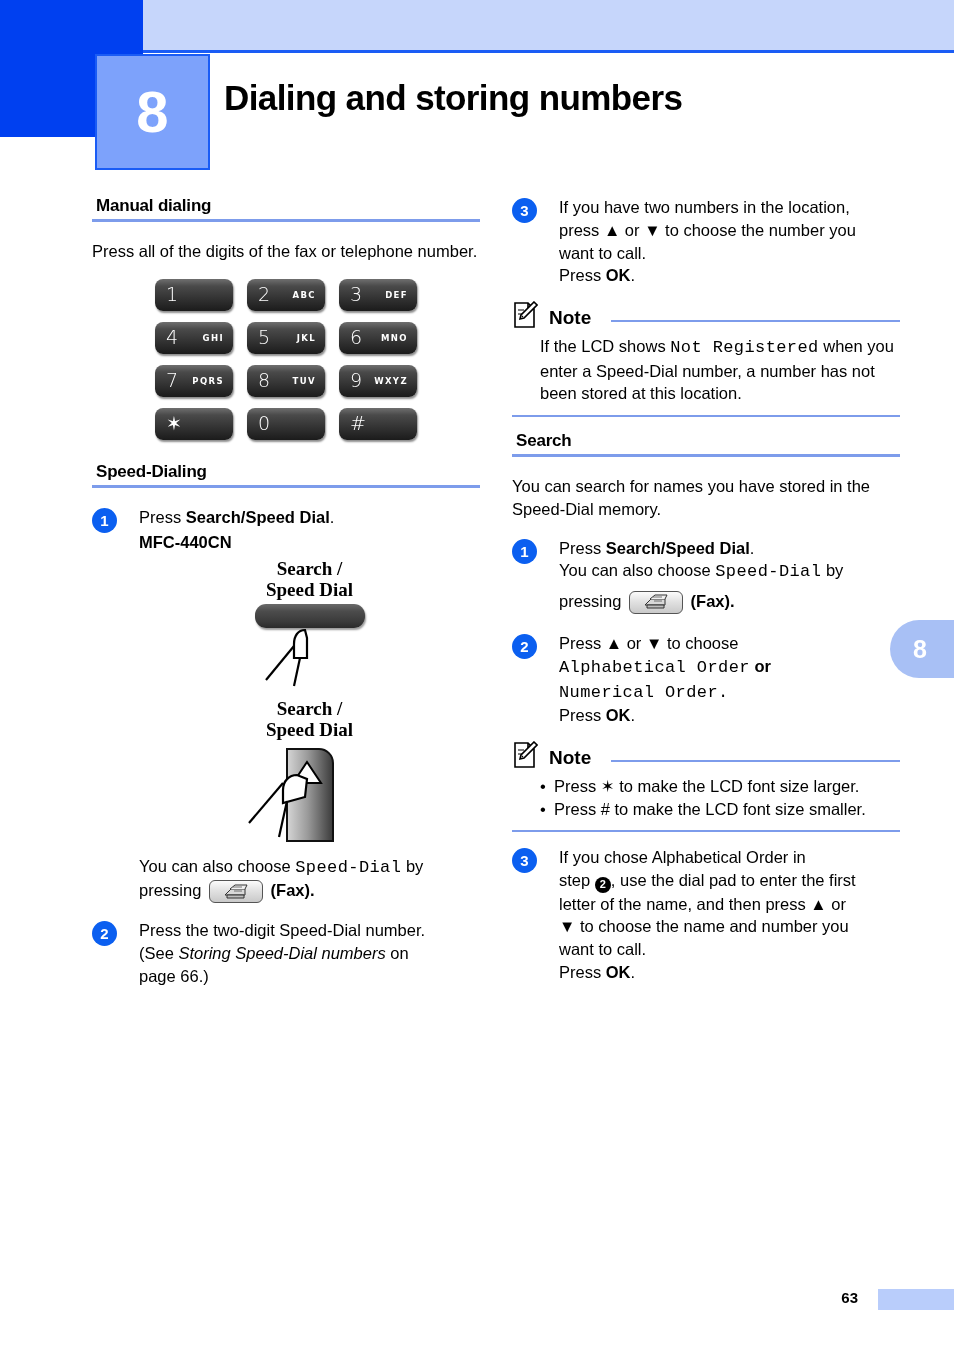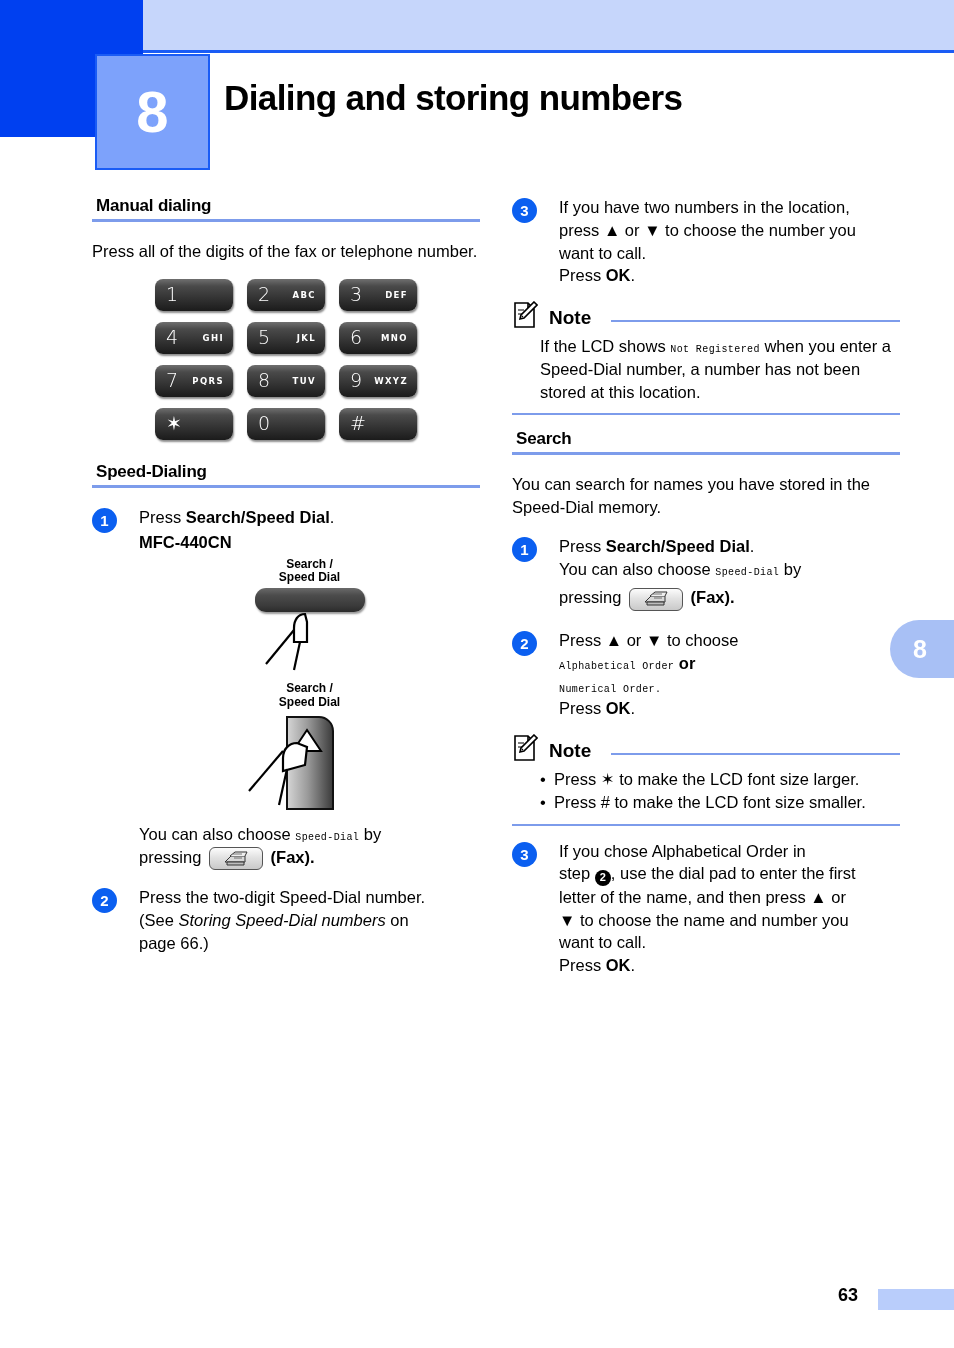--- a/index.html
+++ b/index.html
@@ -27,21 +27,21 @@
   
   .col{position:absolute;top:196px;width:388px;}
   .col-left{left:92px;}
   .col-right{left:512px;}
 
   h1.sect{font-size:29px;font-weight:bold;margin:0 0 24px 0;letter-spacing:-0.3px;}
   h2.sub{font-size:17px;font-weight:bold;margin:0 0 3px 4px;letter-spacing:-0.2px;}
   .rule-blue{height:3px;background:#7d9ceb;margin:0 0 18px 0;}
 
   p.body{font-size:16.5px;line-height:1.38;margin:0 0 16px 0;}
-  .mono{font-family:"Liberation Mono", monospace;font-size:10px;letter-spacing:0.4px;}
+  .mono{font-family:"Liberation Mono", monospace;font-size:17px;letter-spacing:0.4px;}
   b{font-weight:bold;}
   i{font-style:italic;}
 
   
   .step{position:relative;padding-left:47px;margin-bottom:14px;}
   .step-num{position:absolute;left:0;top:2px;width:25px;height:25px;border-radius:50%;
             background:#0b5ff0;color:#fff;font-size:15px;font-weight:bold;
             display:flex;align-items:center;justify-content:center;line-height:1;}
   .step-body{font-size:16.5px;line-height:1.38;}
   .inline-num{display:inline-flex;align-items:center;justify-content:center;
@@ -69,21 +69,21 @@
        display:flex;align-items:center;}
   .key .d{color:#fff;font-size:19px;font-weight:300;margin-left:11px;line-height:1;
           font-family:"DejaVu Sans", sans-serif;}
   .key .l{color:#fff;font-size:8.5px;font-weight:bold;letter-spacing:1.4px;
           margin-left:auto;margin-right:9px;line-height:1;
           font-family:"DejaVu Sans", sans-serif;}
 
   
   .devlabel{font-size:16.5px;font-weight:bold;margin:4px 0 6px 0;}
   .btn-fig{position:relative;text-align:center;margin-bottom:10px;}
-  .btn-caption{font-size:12px;font-weight:bold;line-height:1.12;margin-bottom:4px;}
+  .btn-caption{font-size:19px;font-weight:bold;line-height:1.12;margin-bottom:4px;font-family:Liberation Serif, serif;}
   .flat-btn{width:110px;height:24px;border-radius:11px;margin:0 auto;
             background:linear-gradient(180deg,#6a6a6a 0%,#4c4c4c 30%,#3a3a3a 75%,#2b2b2b 100%);
             box-shadow:1px 2px 2px rgba(0,0,0,.4);}
   .fig-svg{display:block;margin:0 auto;}
 
   
   .faxkey{display:inline-block;vertical-align:middle;width:54px;height:23px;border-radius:6px;
           background:linear-gradient(180deg,#fcfcfc 0%,#e2e2e2 45%,#c9c9c9 100%);
           border:1.5px solid #555;box-sizing:border-box;position:relative;margin:0 3px;}
   .faxkey svg{position:absolute;left:50%;top:50%;transform:translate(-50%,-50%);}
@@ -91,21 +91,21 @@
   .tall-line{line-height:2.0;}
 
   
   .side-tab{position:absolute;right:0;top:620px;width:64px;height:58px;
             background:#a8c0f5;border-radius:29px 0 0 29px;
             display:flex;align-items:center;justify-content:center;}
   .side-tab span{color:#fff;font-size:25px;font-weight:bold;line-height:1;
                  padding-right:4px;}
 
   
-  .pg-num{position:absolute;right:96px;bottom:42px;font-size:18px;font-weight:bold;}
+  .pg-num{position:absolute;right:96px;bottom:42px;font-size:15px;font-weight:bold;}
   .pg-bar{position:absolute;right:0;bottom:38px;width:76px;height:21px;background:#b9cdfb;}
 </style>
 </head>
 <body>
 
 <div class="hdr-darkblock"></div>
 <div class="hdr-lightbar"></div>
 <div class="hdr-rule"></div>
 <div class="chap-box">
   <div class="chap-num">8</div>

